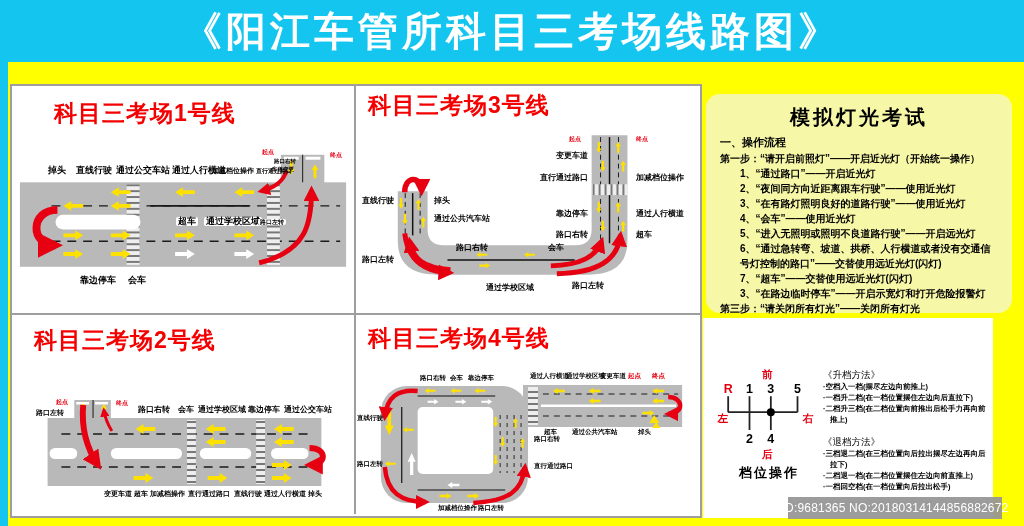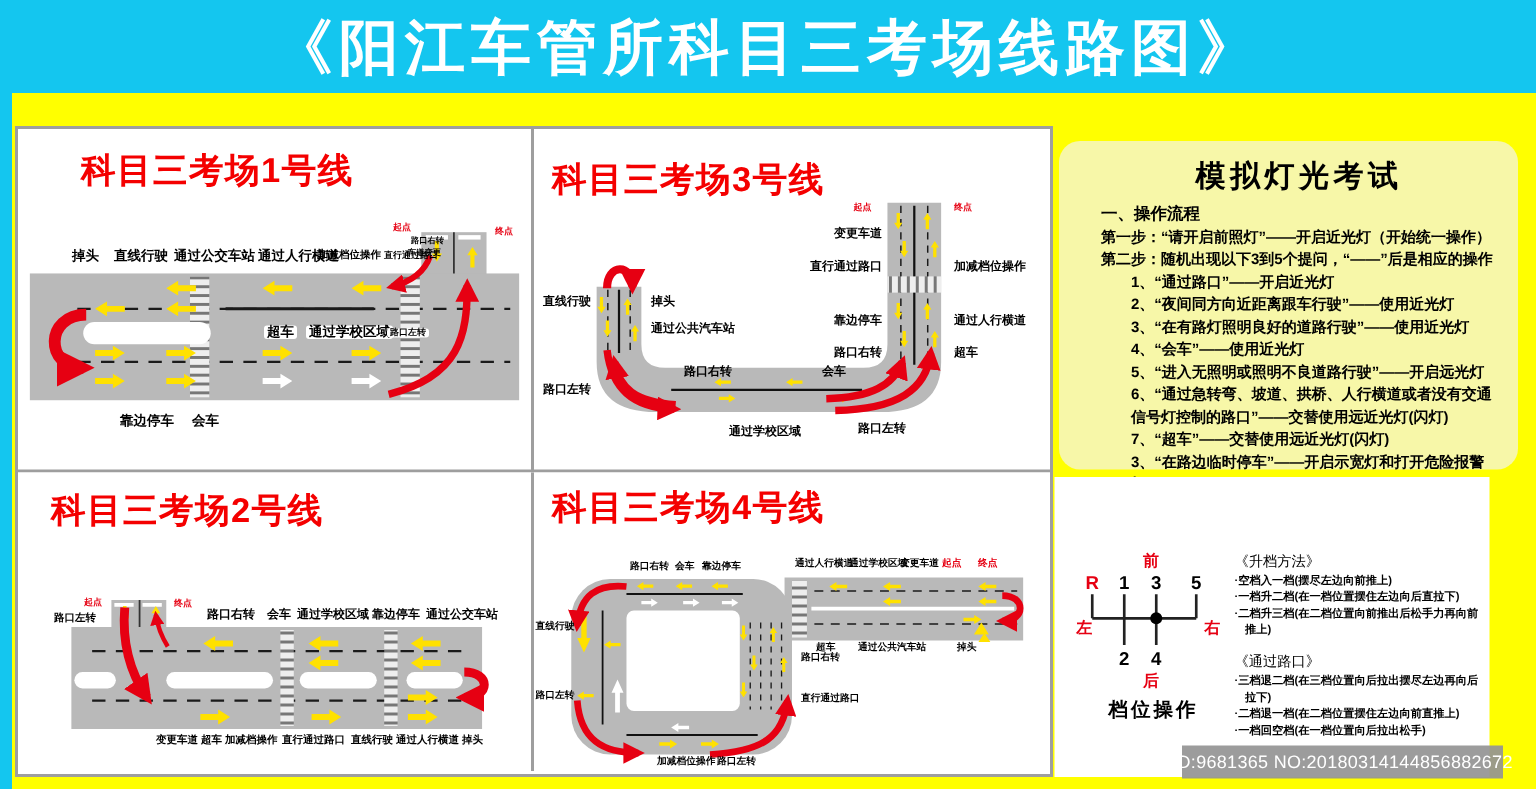--- a/index.html
+++ b/index.html
@@ -25,21 +25,21 @@
   #q3 .pl{font-size:8px;}
   #q4 .pl{font-size:6.5px;}
   .t8{font-size:8px !important;}
   .t7{font-size:7px !important;}
   .t6{font-size:6px !important;}
   .t5{font-size:5.5px !important;}
   .red{color:#E60012 !important;}
   .chip{background:#fff;padding:0 2px;border-radius:2px;}
 
   .light-panel{position:absolute;left:706px;top:94px;width:306px;height:219px;background:#F7F7A8;
-          border-radius:14px;box-sizing:border-box;padding:10px 14px 0 28px;color:#000;}
+          border-radius:14px;box-sizing:border-box;padding:10px 14px 0 14px;color:#000;}
   .lp-title{font-size:20px;font-weight:bold;text-align:center;letter-spacing:3px;margin-bottom:4px;}
   .lp-section{font-size:11px;font-weight:bold;margin-bottom:1px;}
   .lp-line{font-size:10px;font-weight:bold;line-height:15px;}
   .l-num{padding-left:20px;}
 
   .gear-panel{position:absolute;left:703px;top:318px;width:290px;height:200px;background:#fff;}
   .gear-svg{position:absolute;left:10px;top:48px;width:105px;height:96px;}
   .gear-svg text{font-weight:bold;font-family:inherit;}
   .gear-caption{position:absolute;left:14px;top:146px;width:104px;text-align:center;
           font-size:13px;font-weight:bold;letter-spacing:2px;color:#000;}
@@ -177,21 +177,21 @@
           <use href="#a3" transform="translate(200,180) scale(0.55)"></use>
         </g>
         <g stroke="#E60012" fill="none">
           <path d="M49,108 C49,91 66,91 66,107" stroke-width="5.5" marker-end="url(#m3)"></path>
           <path d="M95,187 C68,185 57,176 54,158" stroke-width="5" marker-end="url(#m3)"></path>
           <path d="M49,150 C52,176 66,189 94,190" stroke-width="5" marker-end="url(#m3)"></path>
           <path d="M196,183 C226,182 241,174 247,158" stroke-width="5" marker-end="url(#m3)"></path>
           <path d="M202,191 C244,190 263,177 266,152" stroke-width="5" marker-end="url(#m3)"></path>
         </g>
       </svg>
-      <div class="qtitle" style="left:12px;top:18px;">科目三考场3号线</div>
+      <div class="qtitle" style="left:12px;top:4px;">科目三考场3号线</div>
       <span class="pl t6 red" style="left:213px;top:50px;">起点</span>
       <span class="pl t6 red" style="left:280px;top:50px;">终点</span>
       <span class="pl" style="left:200px;top:66px;">变更车道</span>
       <span class="pl" style="left:184px;top:88px;">直行通过路口</span>
       <span class="pl" style="left:200px;top:124px;">靠边停车</span>
       <span class="pl" style="left:200px;top:145px;">路口右转</span>
       <span class="pl" style="left:280px;top:88px;">加减档位操作</span>
       <span class="pl" style="left:280px;top:124px;">通过人行横道</span>
       <span class="pl" style="left:280px;top:145px;">超车</span>
       <span class="pl" style="left:6px;top:111px;">直线行驶</span>
@@ -348,21 +348,20 @@
       <span class="pl" style="left:188px;top:114px;">超车</span>
       <span class="pl" style="left:216px;top:114px;">通过公共汽车站</span>
       <span class="pl" style="left:282px;top:114px;">掉头</span>
     </div>
   </div>
 
   <div class="light-panel">
     <div class="lp-title">模拟灯光考试</div>
     <div class="lp-section">一、操作流程</div>
     <div class="lp-line l-step">第一步：“请开启前照灯”——开启近光灯（开始统一操作）</div>
-    <div class="lp-line l-step">第二步：随机出现以下3到5个提问，“——”后是相应的操作</div>
     <div class="lp-line l-num">1、“通过路口”——开启近光灯</div>
     <div class="lp-line l-num">2、“夜间同方向近距离跟车行驶”——使用近光灯</div>
     <div class="lp-line l-num">3、“在有路灯照明良好的道路行驶”——使用近光灯</div>
     <div class="lp-line l-num">4、“会车”——使用近光灯</div>
     <div class="lp-line l-num">5、“进入无照明或照明不良道路行驶”——开启远光灯</div>
     <div class="lp-line l-num">6、“通过急转弯、坡道、拱桥、人行横道或者没有交通信号灯控制的路口”——交替使用远近光灯(闪灯)</div>
     <div class="lp-line l-num">7、“超车”——交替使用远近光灯(闪灯)</div>
     <div class="lp-line l-num">3、“在路边临时停车”——开启示宽灯和打开危险报警灯</div>
     <div class="lp-line l-step">第三步：“请关闭所有灯光”——关闭所有灯光</div>
   </div>
@@ -388,21 +387,21 @@
       <text x="2" y="63" text-anchor="start" font-size="12" fill="#E60012">左</text>
       <text x="110" y="63" text-anchor="end" font-size="12" fill="#E60012">右</text>
     </svg>
     <div class="gear-caption">档位操作</div>
     <div class="gear-methods">
       <div class="gm-title">《升档方法》</div>
       <div class="gm-item">·空档入一档(摆尽左边向前推上)</div>
       <div class="gm-item">·一档升二档(在一档位置摆住左边向后直拉下)</div>
       <div class="gm-item">·二档升三档(在二档位置向前推出后松手力再向前推上)</div>
       <div class="gm-gap"></div>
-      <div class="gm-title">《通过路口》</div>
+      <div class="gm-title">《退档方法》</div>
       <div class="gm-item">·三档退二档(在三档位置向后拉出摆尽左边再向后拉下)</div>
       <div class="gm-item">·二档退一档(在二档位置摆住左边向前直推上)</div>
       <div class="gm-item">·一档回空档(在一档位置向后拉出松手)</div>
     </div>
   </div>
 
   <div class="idbar">ID:9681365 NO:20180314144856882672</div>
 
 </div>
 

